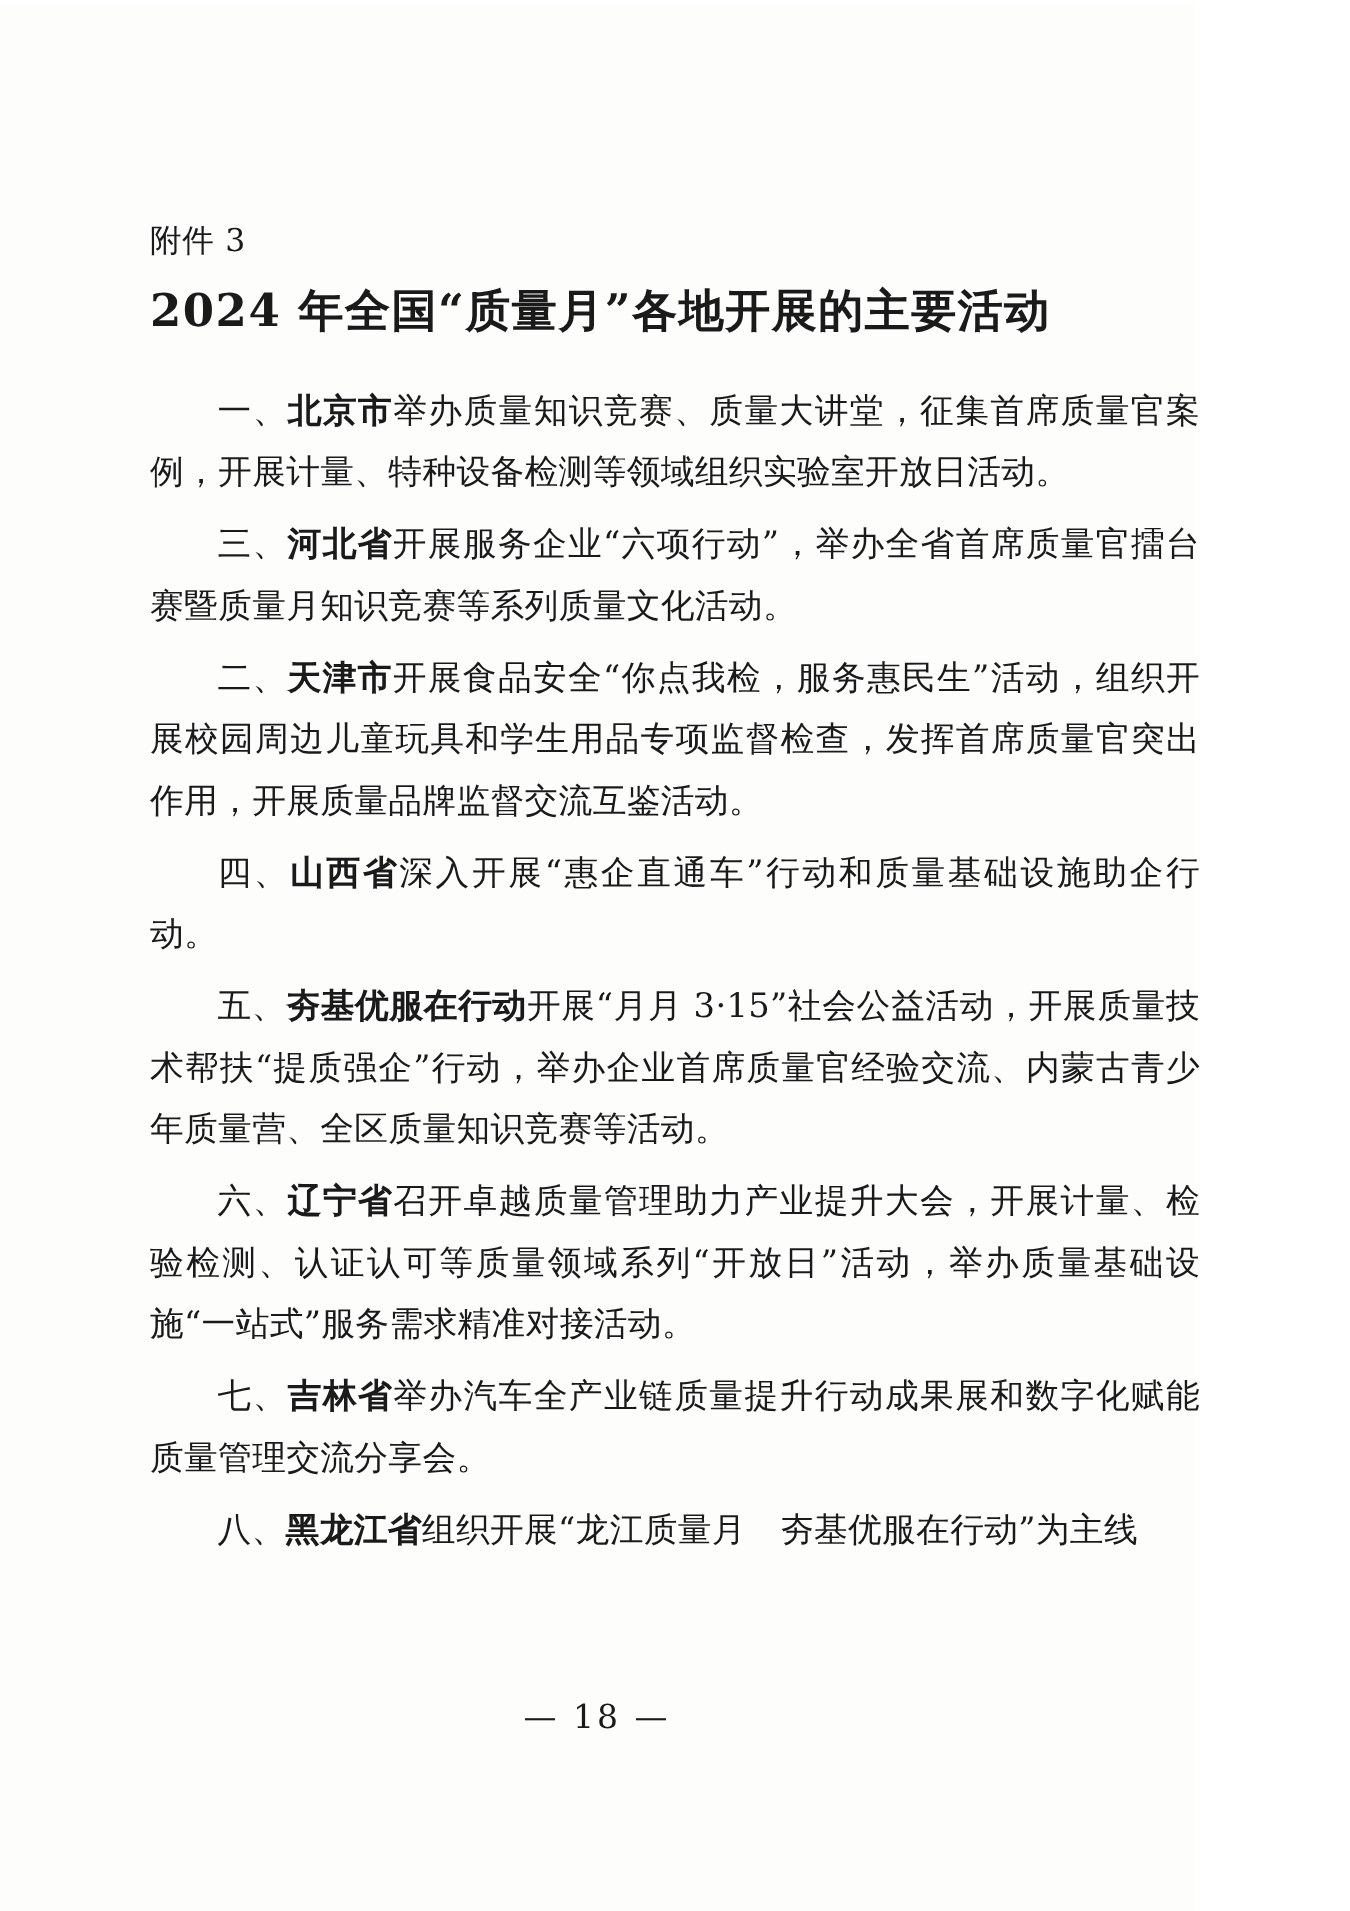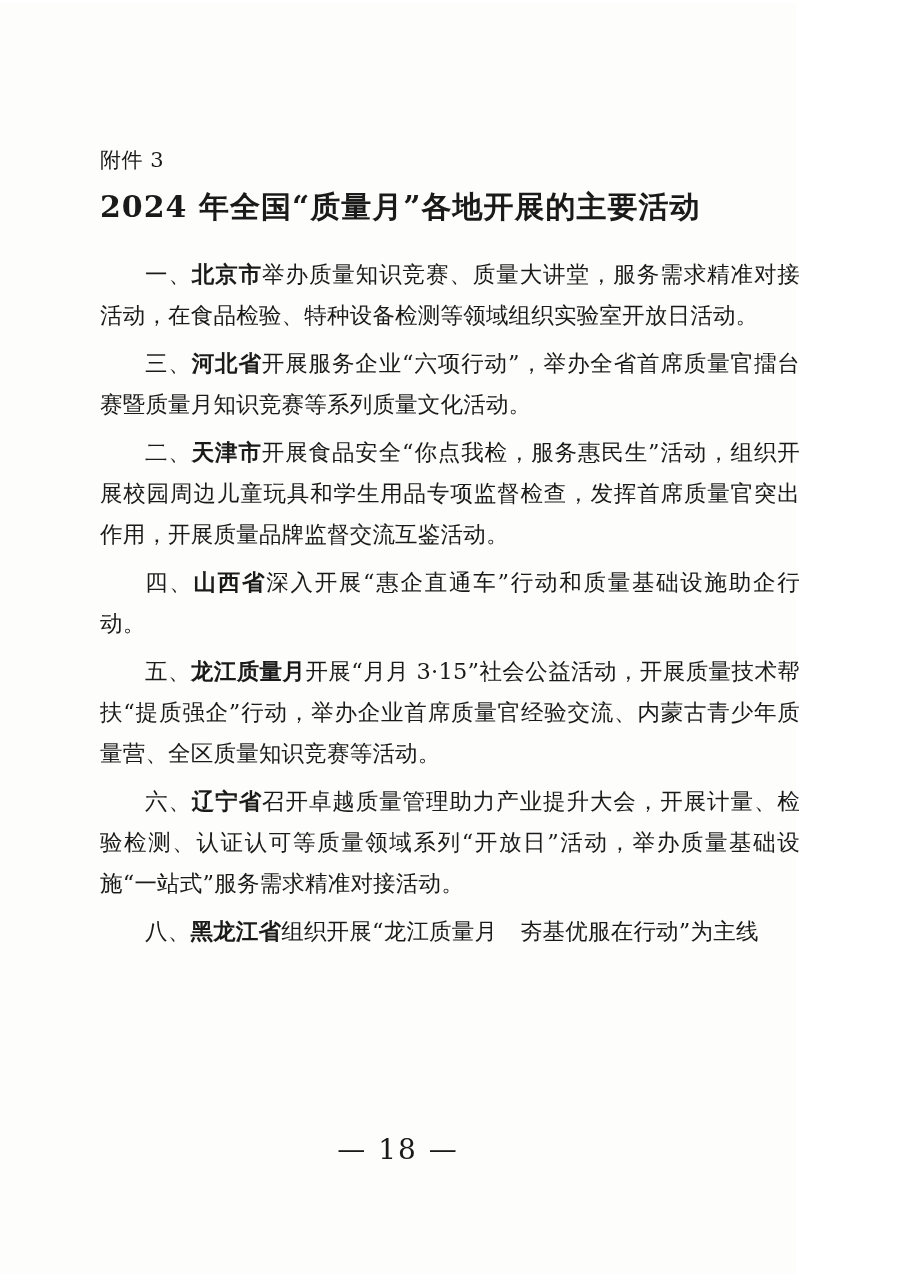--- a/index.html
+++ b/index.html
@@ -57,59 +57,62 @@
   }
   .para b {
     font-weight: bold;
   }
   .page-number {
     position: absolute;
     left: 0;
     right: 0;
     top: 1130px;
     text-align: center;
-    font-size: 28px;
+    font-size: 22px;
     letter-spacing: 2px;
     font-family: "DejaVu Serif", "Liberation Serif", serif;
   }
 </style>
 </head>
 <body>
 
 <div class="page">
   <div class="content">
 
     <div class="attachment-label">附件 3</div>
 
     <div class="doc-title">2024 年全国“质量月”各地开展的主要活动</div>
 
     <p class="para">
-      <span class="enum">一、</span><b>北京市</b><span>举办质量知识竞赛、质量大讲堂，服务需求精准对接活动，在食品检验、特种设备检测等领域组织实验室开放日活动。</span>
+      <span class="enum">一、</span><b>北京市</b><span>举办质量知识竞赛、质量大讲堂，征集首席质量官案例，开展计量、特种设备检测等领域组织实验室开放日活动。</span>
     </p>
 
     <p class="para">
       <span class="enum">三、</span><b>河北省</b><span>开展服务企业“六项行动”，举办全省首席质量官擂台赛暨质量月知识竞赛等系列质量文化活动。</span>
     </p>
 
     <p class="para">
       <span class="enum">二、</span><b>天津市</b><span>开展食品安全“你点我检，服务惠民生”活动，组织开展校园周边儿童玩具和学生用品专项监督检查，发挥首席质量官突出作用，开展质量品牌监督交流互鉴活动。</span>
     </p>
 
     <p class="para">
       <span class="enum">四、</span><b>山西省</b><span>深入开展“惠企直通车”行动和质量基础设施助企行动。</span>
     </p>
 
     <p class="para">
-      <span class="enum">五、</span><b>龙江质量月</b><span>开展“月月 3·15”社会公益活动，开展质量技术帮扶“提质强企”行动，举办企业首席质量官经验交流、内蒙古青少年质量营、全区质量知识竞赛等活动。</span>
+      <span class="enum">五、</span><b>夯基优服在行动</b><span>开展“月月 3·15”社会公益活动，开展质量技术帮扶“提质强企”行动，举办企业首席质量官经验交流、内蒙古青少年质量营、全区质量知识竞赛等活动。</span>
     </p>
 
     <p class="para">
       <span class="enum">六、</span><b>辽宁省</b><span>召开卓越质量管理助力产业提升大会，开展计量、检验检测、认证认可等质量领域系列“开放日”活动，举办质量基础设施“一站式”服务需求精准对接活动。</span>
     </p>
 
+    <p class="para">
+      <span class="enum">七、</span><b>吉林省</b><span>举办汽车全产业链质量提升行动成果展和数字化赋能质量管理交流分享会。</span>
+    </p>
 
     <p class="para">
       <span class="enum">八、</span><b>黑龙江省</b><span>组织开展“龙江质量月　夯基优服在行动”为主线</span>
     </p>
 
   </div>
 
   <div class="page-number">— 18 —</div>
 </div>
 

